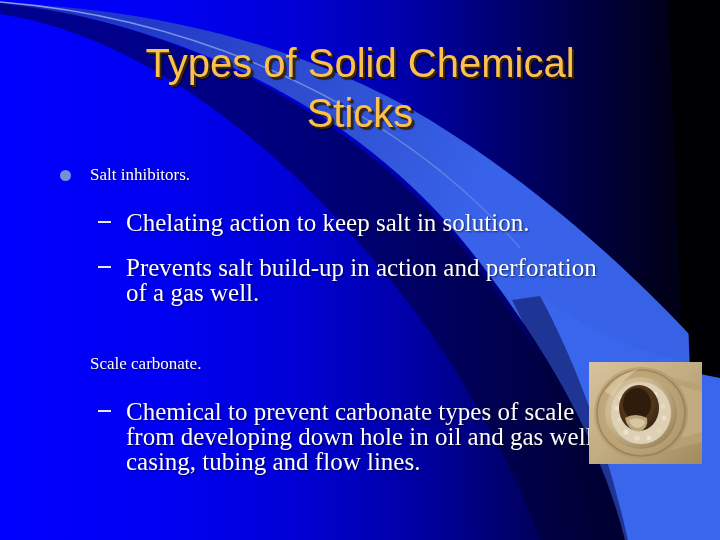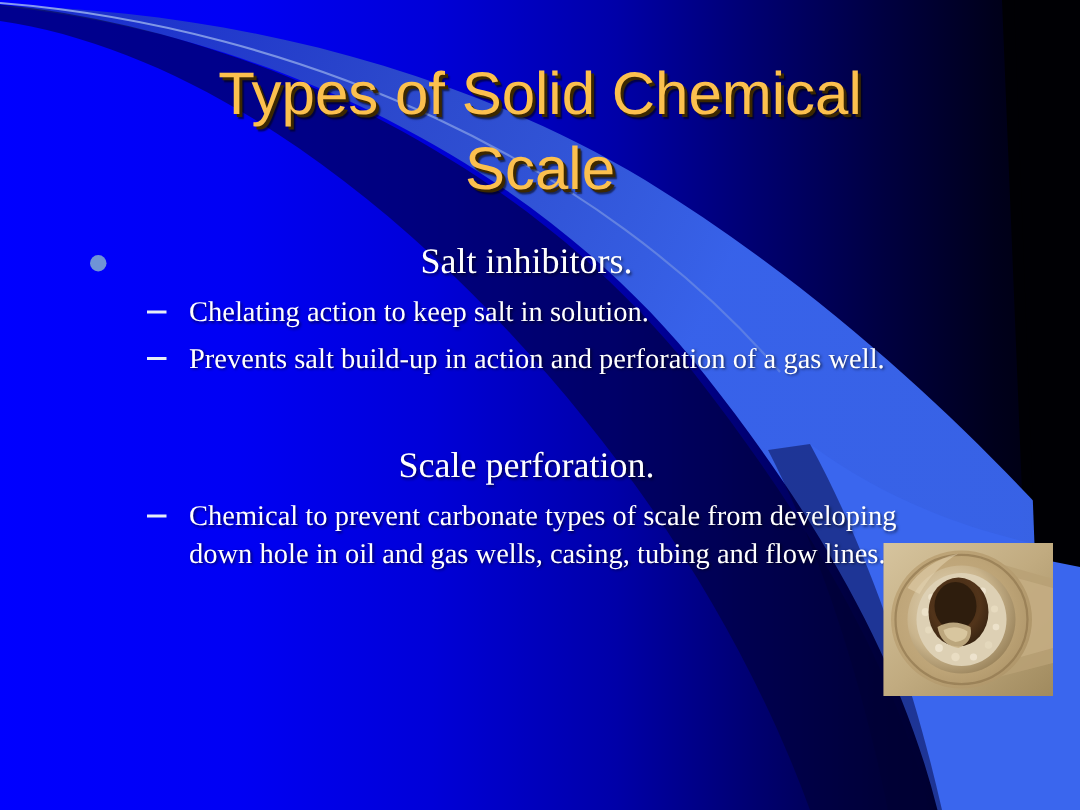--- a/index.html
+++ b/index.html
@@ -52,46 +52,45 @@
   #body {
     position: absolute;
     left: 52px;
     top: 160px;
     width: 560px;
     color: #ffffff;
   }
 
   .lvl1 {
     position: relative;
-    font-size: 24px;
+    font-size: 17px;
     line-height: 30px;
     color: #ffffff;
     padding-left: 38px;
     text-shadow: 1px 1px 2px rgba(0,0,0,0.6);
     margin-bottom: 2px;
-    text-align: center;
   }
   .lvl1 .dot {
     position: absolute;
     left: 8px;
     top: 10px;
     width: 11px;
     height: 11px;
     border-radius: 50%;
     background: #6f93d6;
   }
 
   .lvl2 {
     position: relative;
-    font-size: 19px;
+    font-size: 25px;
     line-height: 25px;
     color: #ffffff;
     padding-left: 74px;
     text-shadow: 1px 1px 2px rgba(0,0,0,0.6);
-    margin-top: 6px;
+    margin-top: 20px;
   }
   .lvl2 .dash {
     position: absolute;
     left: 46px;
     top: 11px;
     width: 13px;
     height: 2px;
     background: #e6ecf7;
   }
 
@@ -207,21 +206,21 @@
     <path d="M 540 296
              C 578 366, 608 452, 628 540
              L 592 540
              C 574 450, 546 366, 512 300 Z" fill="#000033" opacity="0.45"></path>
 
     <path d="M 676 0 L 720 0 L 720 378 L 690 372 Z" fill="#000004"></path>
   </svg>
 
   <div id="title">
     <div>Types of Solid Chemical</div>
-    <div>Scale</div>
+    <div>Sticks</div>
   </div>
 
   <div id="body">
 
     <div class="lvl1">
       <span class="dot"></span>
       <span>Salt inhibitors.</span>
     </div>
 
     <div class="lvl2">
@@ -230,21 +229,21 @@
     </div>
 
     <div class="lvl2">
       <span class="dash"></span>
       <span>Prevents salt build-up in action and perforation of a gas well.</span>
     </div>
 
     <div class="gap"></div>
 
     <div class="lvl1">
-      <span>Scale perforation.</span>
+      <span>Scale carbonate.</span>
     </div>
 
     <div class="lvl2">
       <span class="dash"></span>
       <span>Chemical to prevent carbonate types of scale from developing down hole in oil and gas wells, casing, tubing and flow lines.</span>
     </div>
 
   </div>
 
   <div id="photo">

